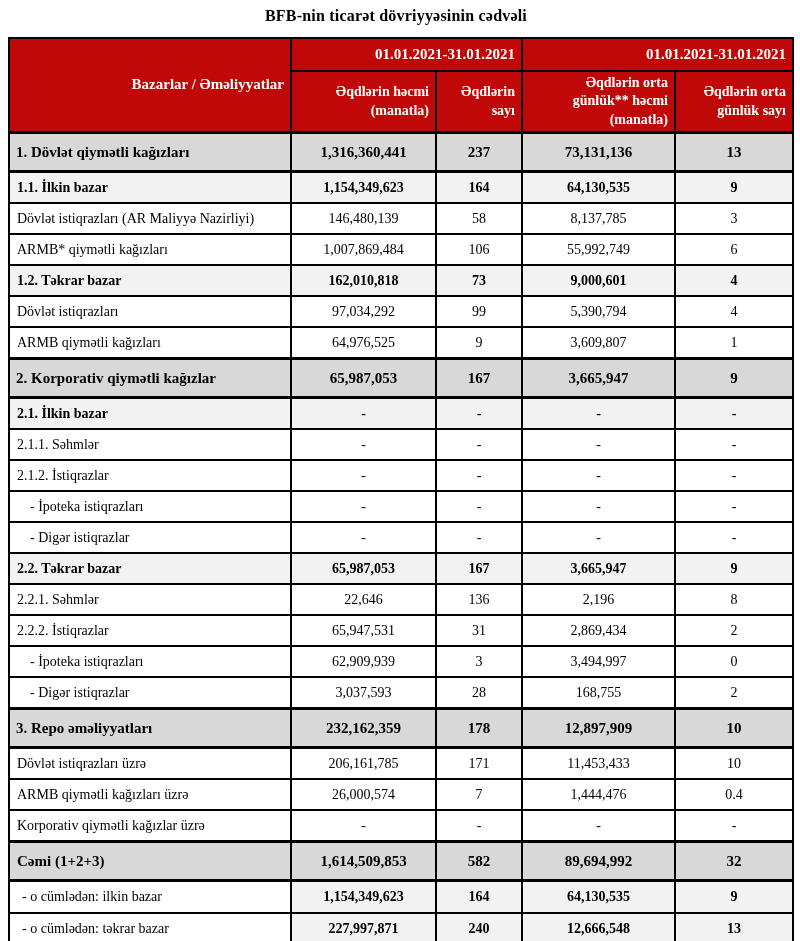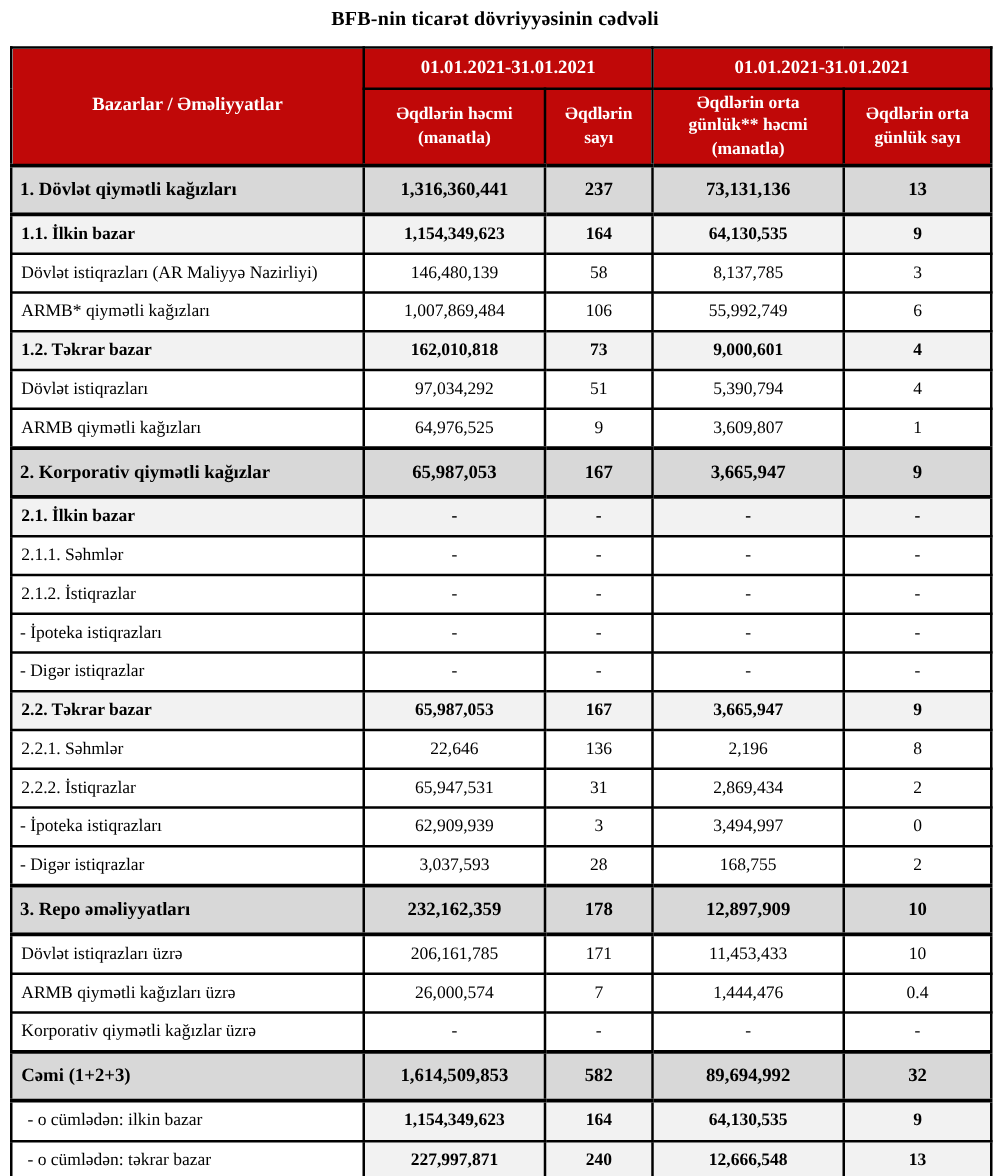--- a/index.html
+++ b/index.html
@@ -34,21 +34,21 @@
     border: 2px solid #000;
     font-size: 14px;
     padding: 2px 6px;
     overflow: hidden;
   }
   
   .tbl thead th {
     background: var(--header-red, #C00808);
     color: #fff;
     font-weight: bold;
-    text-align: center;
+    text-align: right;
     line-height: 1.3;
   }
   tr.hdr-group th { height: 27px; font-size: 15px; }
   tr.hdr-sub th   { height: 55px; font-size: 14px; }
   th.label-h      { font-size: 15px; }
 
   
   td.label { text-align: left; padding-left: 7px; }
   td.num   { text-align: center; }
 
@@ -62,21 +62,21 @@
     padding-left: 6px;
   }
   tr.subsection td {
     background: var(--subsection-gray, #F2F2F2);
     font-weight: bold;
     height: 25px;
   }
   tr.subsection td.label { }
 
   tr.detail td { height: 25px; background: #fff; }
-  tr.indent td.label { padding-left: 6px; }
+  tr.indent td.label { padding-left: 20px; }
 
   tr.total td {
     background: var(--section-gray, #D8D8D8);
     font-weight: bold;
     font-size: 15px;
     height: 32px;
     border-top-width: 3px;
     border-bottom-width: 3px;
   }
   tr.totalsub td { height: 26px; margin-top: 6px; }
@@ -146,21 +146,21 @@
         <tr class="subsection">
     <td class="label">1.2. Təkrar bazar</td>
     <td class="num">162,010,818</td>
     <td class="num">73</td>
     <td class="num">9,000,601</td>
     <td class="num">4</td>
   </tr>
         <tr class="detail">
     <td class="label">Dövlət istiqrazları</td>
     <td class="num">97,034,292</td>
-    <td class="num">51</td>
+    <td class="num">99</td>
     <td class="num">5,390,794</td>
     <td class="num">4</td>
   </tr>
         <tr class="detail">
     <td class="label">ARMB qiymətli kağızları</td>
     <td class="num">64,976,525</td>
     <td class="num">9</td>
     <td class="num">3,609,807</td>
     <td class="num">1</td>
   </tr>

